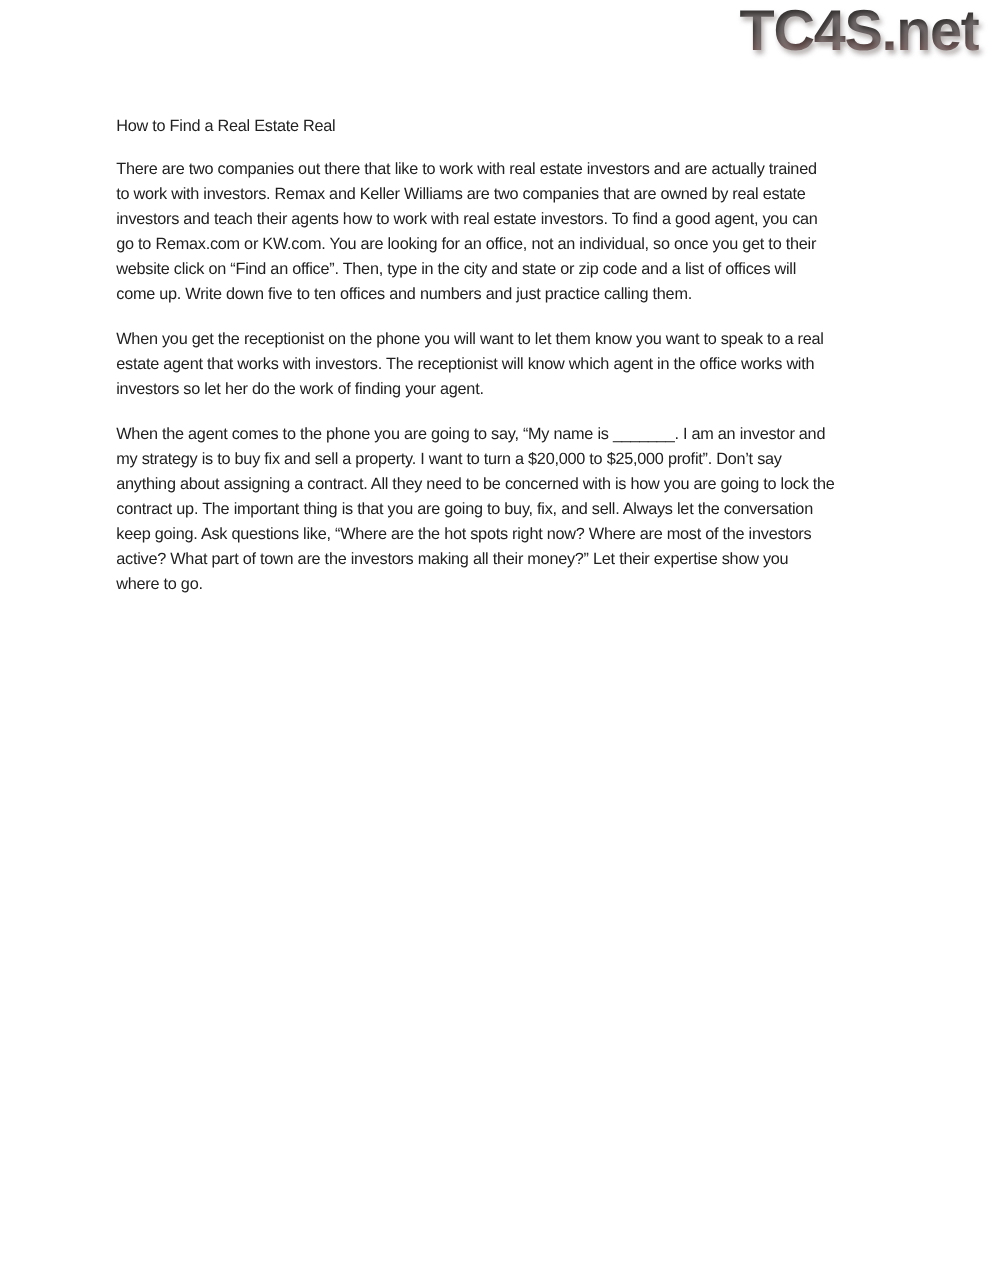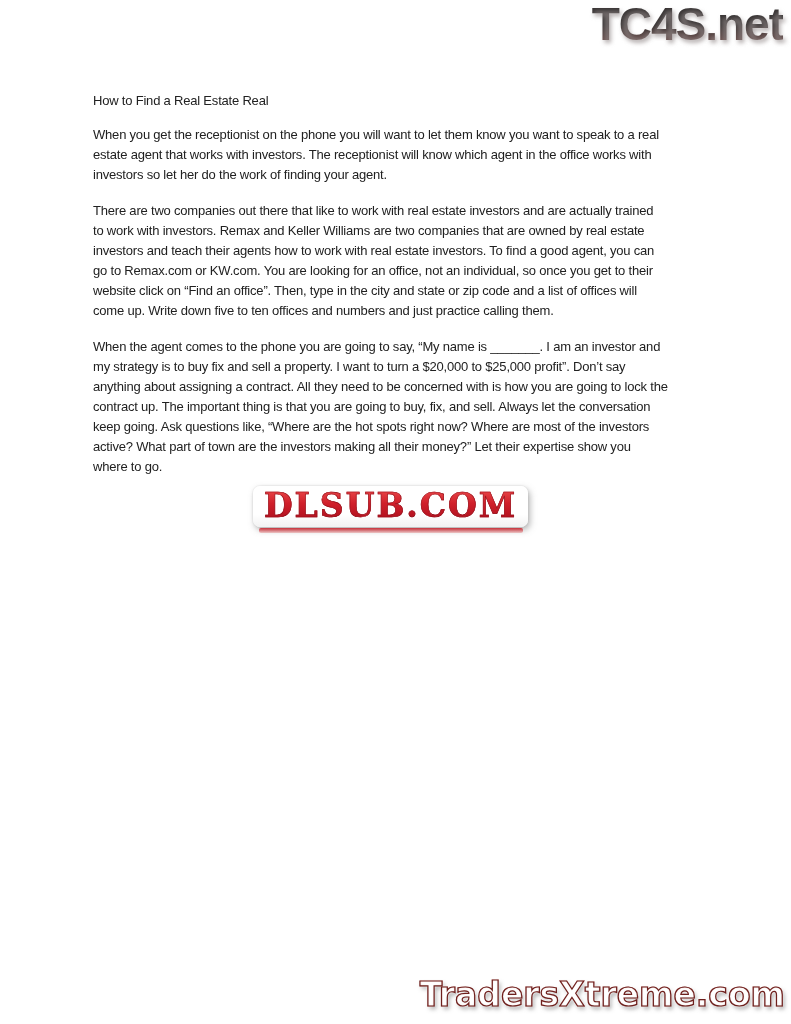--- a/index.html
+++ b/index.html
@@ -122,40 +122,36 @@
 </style>
 </head>
 <body>
 
 <div class="page">
 
   <div class="tc4s-logo">TC4S.net</div>
 
   <div class="content">
     <p class="doc-title">How to Find a Real Estate Real</p>
-    <p>When you get the receptionist on the phone you will want to let them know you want to speak to a real
-estate agent that works with investors. The receptionist will know which agent in the office works with
-investors so let her do the work of finding your agent.</p>
     <p>There are two companies out there that like to work with real estate investors and are actually trained
 to work with investors. Remax and Keller Williams are two companies that are owned by real estate
 investors and teach their agents how to work with real estate investors. To find a good agent, you can
 go to Remax.com or KW.com. You are looking for an office, not an individual, so once you get to their
 website click on “Find an office”. Then, type in the city and state or zip code and a list of offices will
 come up. Write down five to ten offices and numbers and just practice calling them.</p>
+    <p>When you get the receptionist on the phone you will want to let them know you want to speak to a real
+estate agent that works with investors. The receptionist will know which agent in the office works with
+investors so let her do the work of finding your agent.</p>
     <p>When the agent comes to the phone you are going to say, “My name is _______. I am an investor and
 my strategy is to buy fix and sell a property. I want to turn a $20,000 to $25,000 profit”. Don’t say
 anything about assigning a contract. All they need to be concerned with is how you are going to lock the
 contract up. The important thing is that you are going to buy, fix, and sell. Always let the conversation
 keep going. Ask questions like, “Where are the hot spots right now? Where are most of the investors
 active? What part of town are the investors making all their money?” Let their expertise show you
 where to go.</p>
   </div>
 
   <div class="dlsub-wrap">
-    <div class="dlsub-box">
-      <span class="dlsub-text">DLSUB.COM</span>
-    </div>
     <div class="dlsub-reflection"></div>
   </div>
 
-  <div class="traders-logo">TradersXtreme.com</div>
 
 </div>
 
 </body></html>

